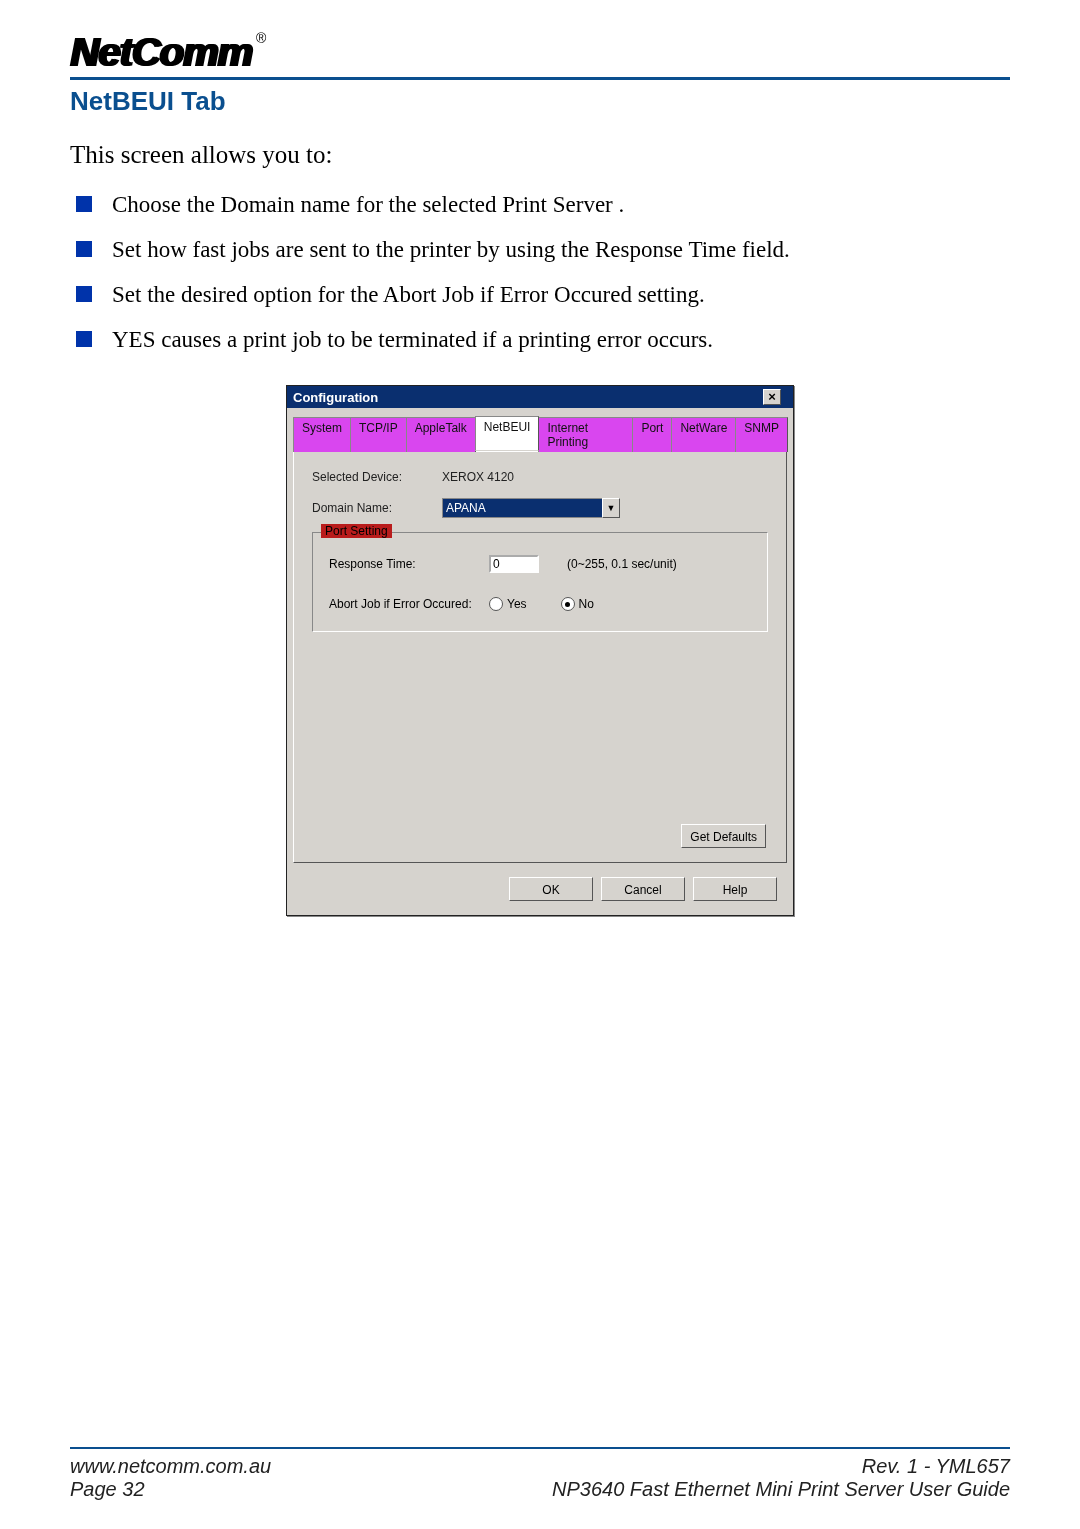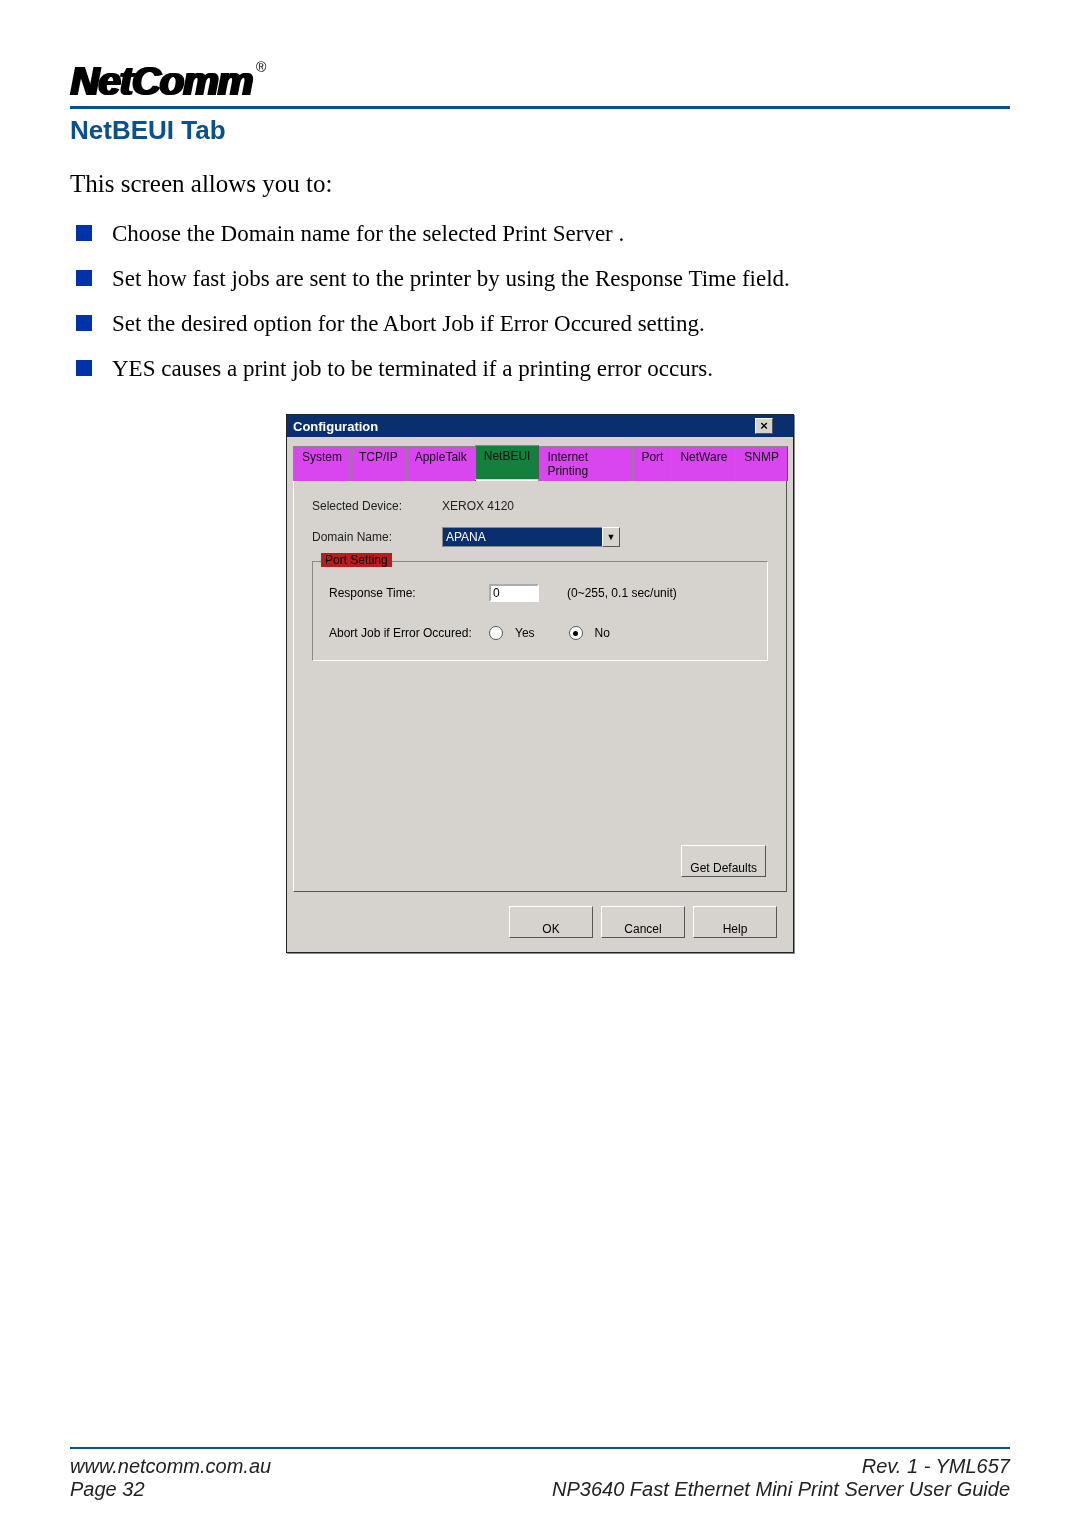--- a/index.html
+++ b/index.html
@@ -15,21 +15,20 @@
       padding: 30px 70px 0 70px;
     }
     .logo {
       font-style: italic;
       font-weight: bold;
       font-size: 40px;
       font-family: "Arial Black", Arial, sans-serif;
       letter-spacing: -1px;
       margin-bottom: 2px;
       position: relative;
-      margin-top: 29px;
     }
     .logo-text {
       text-shadow: 2px 0 0 #000, -1px 0 0 #000;
     }
     .logo-reg {
       font-size: 14px;
       vertical-align: top;
       font-style: normal;
       font-weight: normal;
       margin-left: 4px;
@@ -82,21 +81,21 @@
       width: 506px;
       border: 1px solid #222;
       background: #d6d3ce;
       font-family: Tahoma, Arial, sans-serif;
       font-size: 13px;
       box-shadow: 1px 1px 0 #888;
     }
     .titlebar {
       background: #0a2f6f;
       color: #fff;
-      padding: 3px 20px 3px 6px;
+      padding: 3px 12px 3px 6px;
       display: flex;
       align-items: center;
       justify-content: space-between;
       font-weight: bold;
       font-size: 13px;
     }
     .close-btn {
       width: 18px;
       height: 16px;
       background: #d6d3ce;
@@ -122,21 +121,21 @@
       border: 1px solid #888;
       border-bottom: none;
       background: #d946ef;
       margin-right: -1px;
       position: relative;
       top: 1px;
       color: #111;
       border-right-color:#555;
     }
     .tab.active {
-      background: #15803d;
+      background: #ffffff;
       border-bottom: 1px solid #d6d3ce;
       top: 0;
       padding-bottom: 4px;
       z-index: 2;
     }
     .tab-body {
       border: 1px solid #fff;
       border-top: none;
       border-right-color: #555;
       border-bottom-color: #555;
@@ -223,21 +222,21 @@
     .fs-hint {
       margin-left: 28px;
     }
     .radio-group {
       display: flex;
       gap: 34px;
     }
     .radio-opt {
       display: flex;
       align-items: center;
-      gap: 12px;
+      gap: 4px;
     }
     .radio-circle {
       width: 12px;
       height: 12px;
       border: 1px solid #555;
       border-radius: 50%;
       background: #fff;
       display: inline-flex;
       align-items: center;
       justify-content: center;
@@ -255,21 +254,21 @@
     }
     .win-btn {
       min-width: 84px;
       height: 24px;
       background: #d6d3ce;
       border: 1px solid #fff;
       border-right-color: #555;
       border-bottom-color: #555;
       font-size: 12px;
       font-family: Tahoma, Arial, sans-serif;
-      padding: 15px 8px;
+      padding: 5px 8px;
     }
     .dlg-buttons {
       display: flex;
       justify-content: flex-end;
       gap: 8px;
       padding: 14px 16px 14px 16px;
     }
 
     .footer {
       position: absolute;

